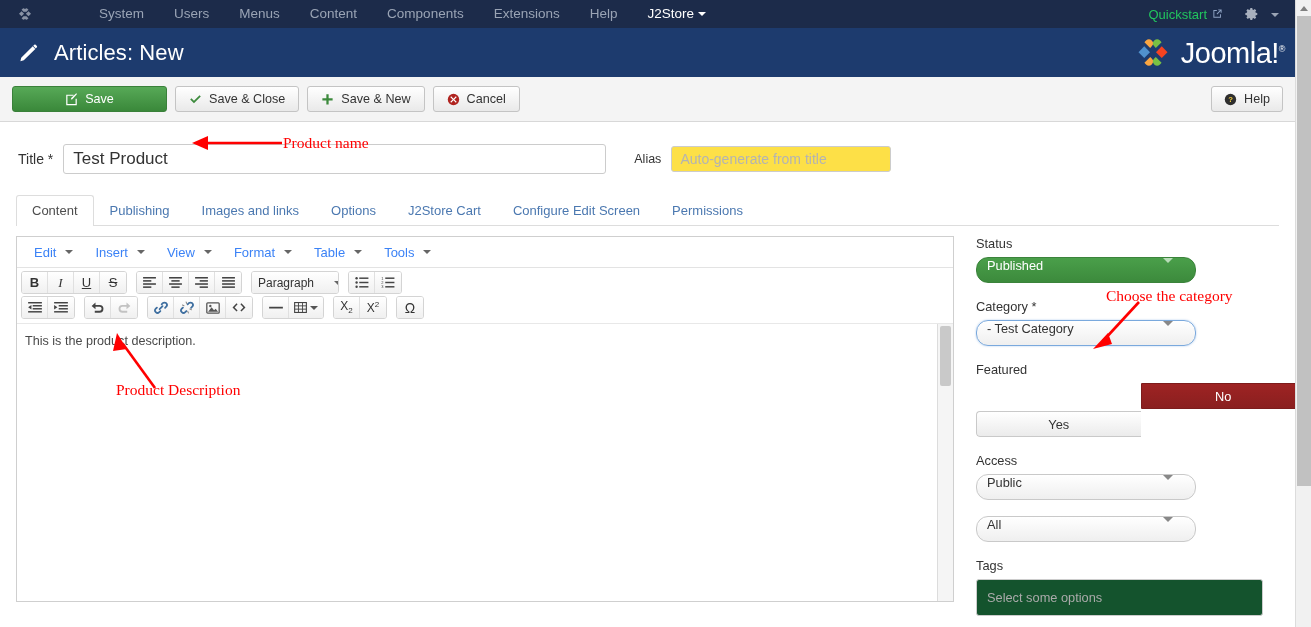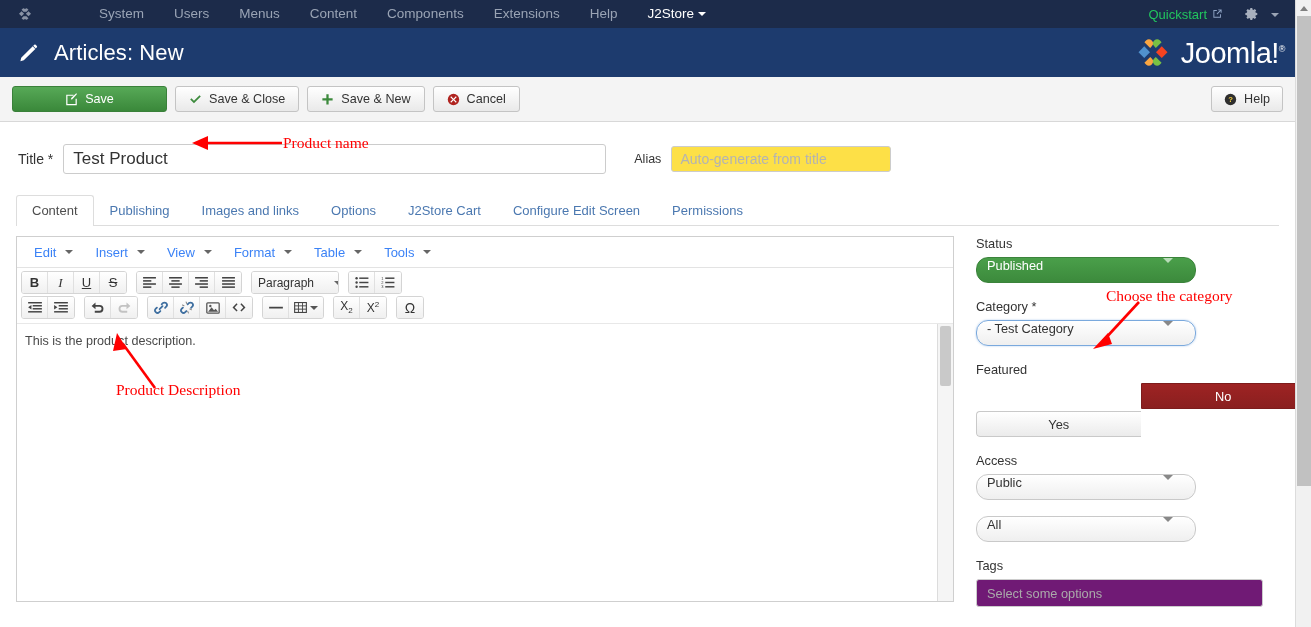--- a/index.html
+++ b/index.html
@@ -152,22 +152,22 @@
     font-size: 12.8px; cursor: pointer; border:1px solid #c9c9c9;
     background: linear-gradient(to bottom,#ffffff 0%,#ebebeb 100%); color:#333;
   }
   .bgb:first-child { border-radius: 4px 0 0 4px; border-right:none;margin-top:28px; }
   .bgb:last-child { border-radius: 0 4px 4px 0; }
   .bgb.on-danger {
     background: linear-gradient(to bottom,#9e2323 0%,#8a1f1f 100%);
     border-color: #7d1c1c; color:#fff;
   }
   .tags-input {
-    width: 287px; height: 28px; border: 1px solid #ccc; border-radius: 3px;
-    background:#701a75; font-size: 12.8px; color:#aaa; display:flex; align-items:center; padding: 0 10px;
+    width: 287px; height: 37px; border: 1px solid #ccc; border-radius: 3px;
+    background:#14532d; font-size: 12.8px; color:#aaa; display:flex; align-items:center; padding: 0 10px;
   }
 
   
   .anno { position:absolute; color:#ff0000; font-size:15.5px; white-space:nowrap; font-family:Liberation Serif, serif; }
   .anno-svg { position:absolute; pointer-events:none; }
 
   
   .winscroll { position:absolute; right:0; top:0; width:16px; height:627px; background:#f1f1f1; border-left:1px solid #dcdcdc; }
   .winscroll .up { height:16px; display:flex; align-items:center; justify-content:center; }
   .winscroll .tri { width:0;height:0;border-left:4px solid transparent;border-right:4px solid transparent;border-bottom:5px solid #808080; }

